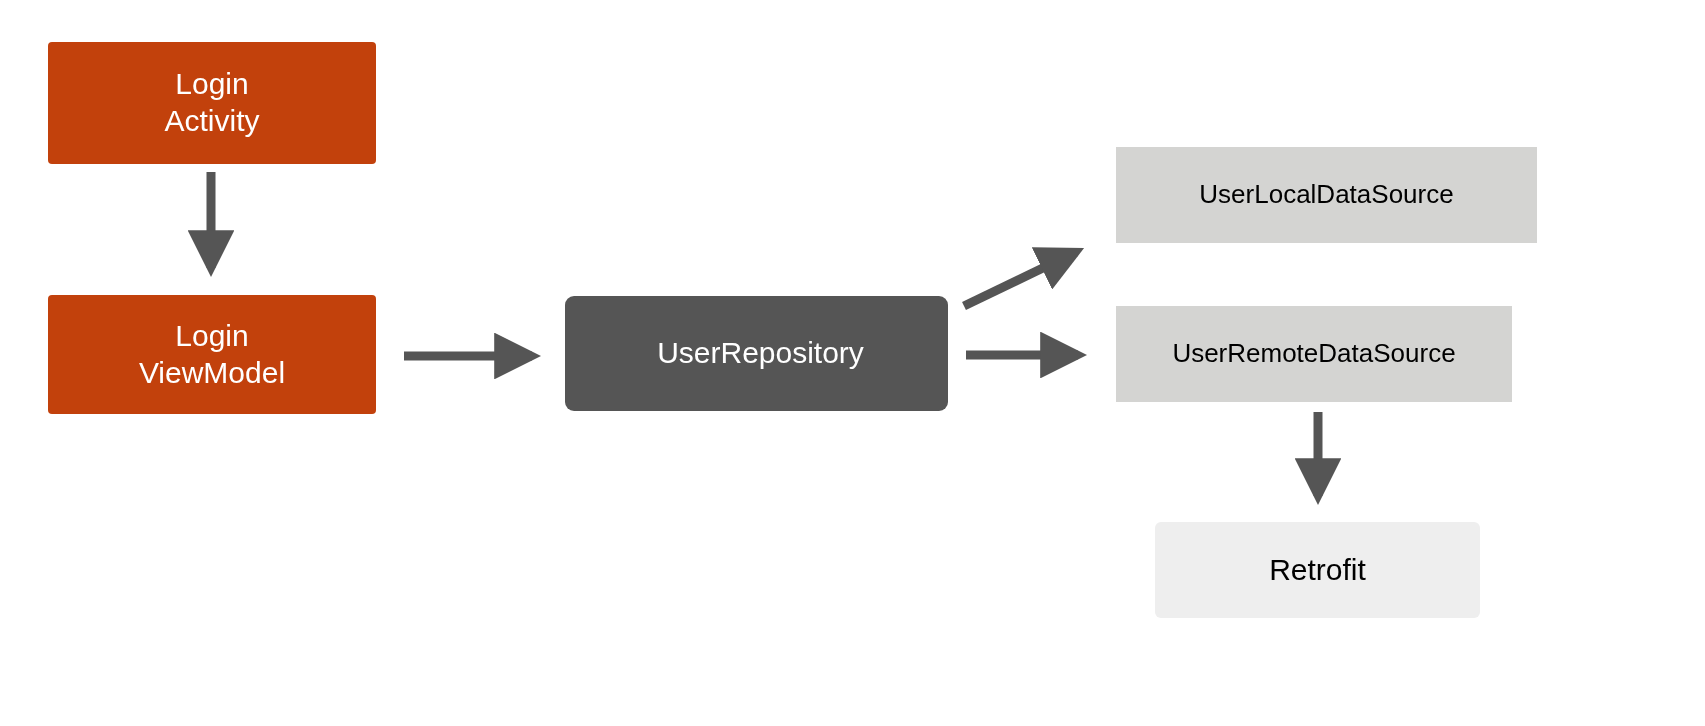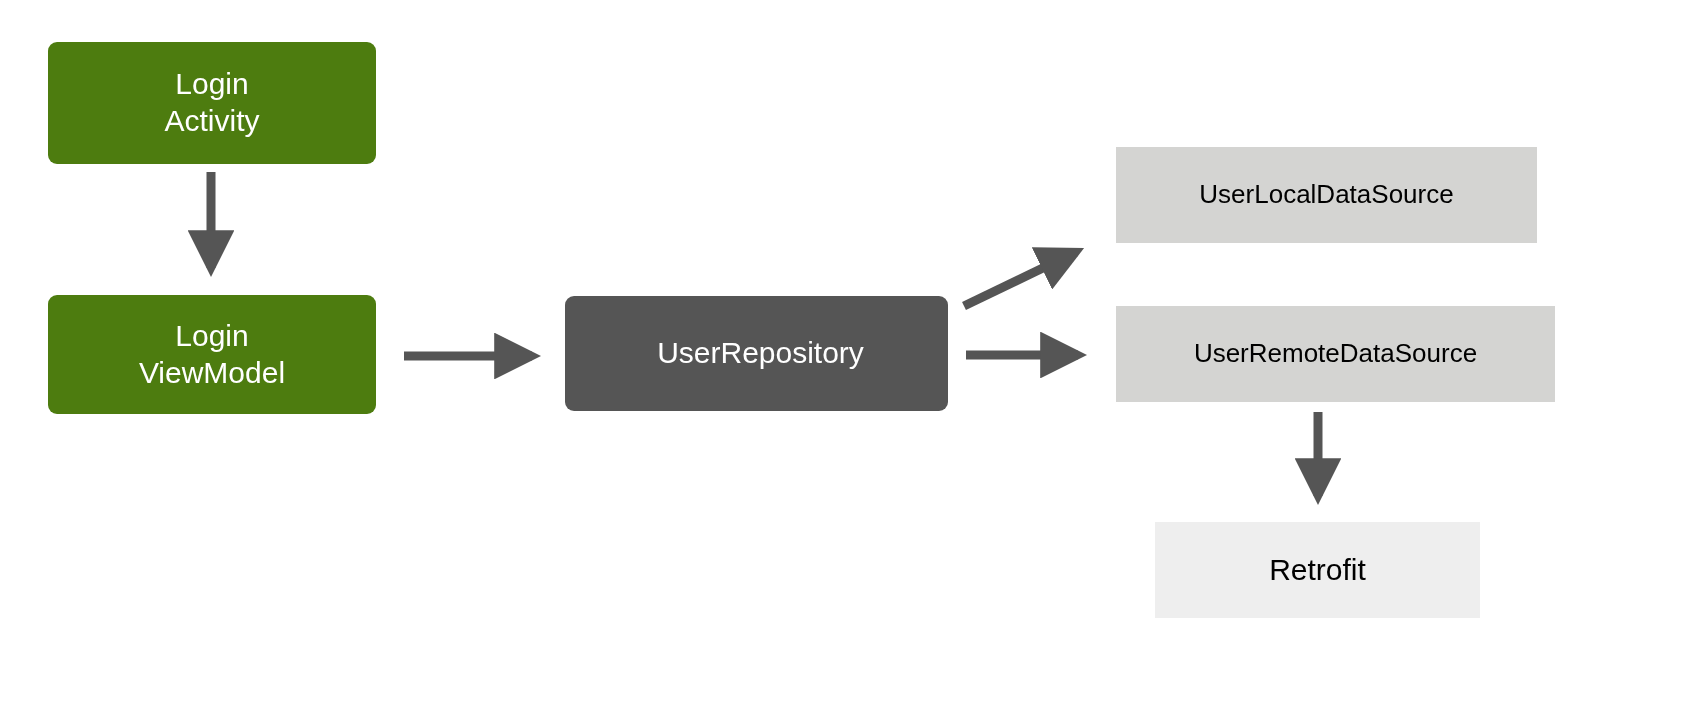--- a/index.html
+++ b/index.html
@@ -19,23 +19,23 @@
     position: absolute;
     display: flex;
     align-items: center;
     justify-content: center;
     text-align: center;
     line-height: 1.22;
     box-sizing: border-box;
     white-space: pre-line;
   }
   .node-green {
-    background: #4d7c0f;
+    background: #c2410c;
     color: #ffffff;
-    border-radius: 9px;
+    border-radius: 4px;
     font-size: 30px;
   }
   .node-dark {
     background: #555555;
     color: #ffffff;
     border-radius: 9px;
     font-size: 30px;
   }
   .node-gray {
     background: #d4d4d2;
@@ -82,17 +82,17 @@
   <div class="node node-green" style="left:48px; top:42px; width:328px; height:122px;">Login
 Activity</div>
 
   <div class="node node-green" style="left:48px; top:295px; width:328px; height:119px;">Login
 ViewModel</div>
 
   <div class="node node-dark" style="left:565px; top:296px; width:383px; height:115px;padding-left:8px;">UserRepository</div>
 
   <div class="node node-gray" style="left:1116px; top:147px; width:421px; height:96px;">UserLocalDataSource</div>
 
-  <div class="node node-gray" style="left:1116px; top:306px; width:439px; height:96px;">UserRemoteDataSource</div>
+  <div class="node node-gray" style="left:1116px; top:306px; width:396px; height:96px;">UserRemoteDataSource</div>
 
-  <div class="node node-light" style="left:1155px; top:522px; width:325px; height:96px;">Retrofit</div>
+  <div class="node node-light" style="left:1155px; top:522px; width:325px; height:96px;border-radius:6px;">Retrofit</div>
 
 </div>
 
 </body></html>

